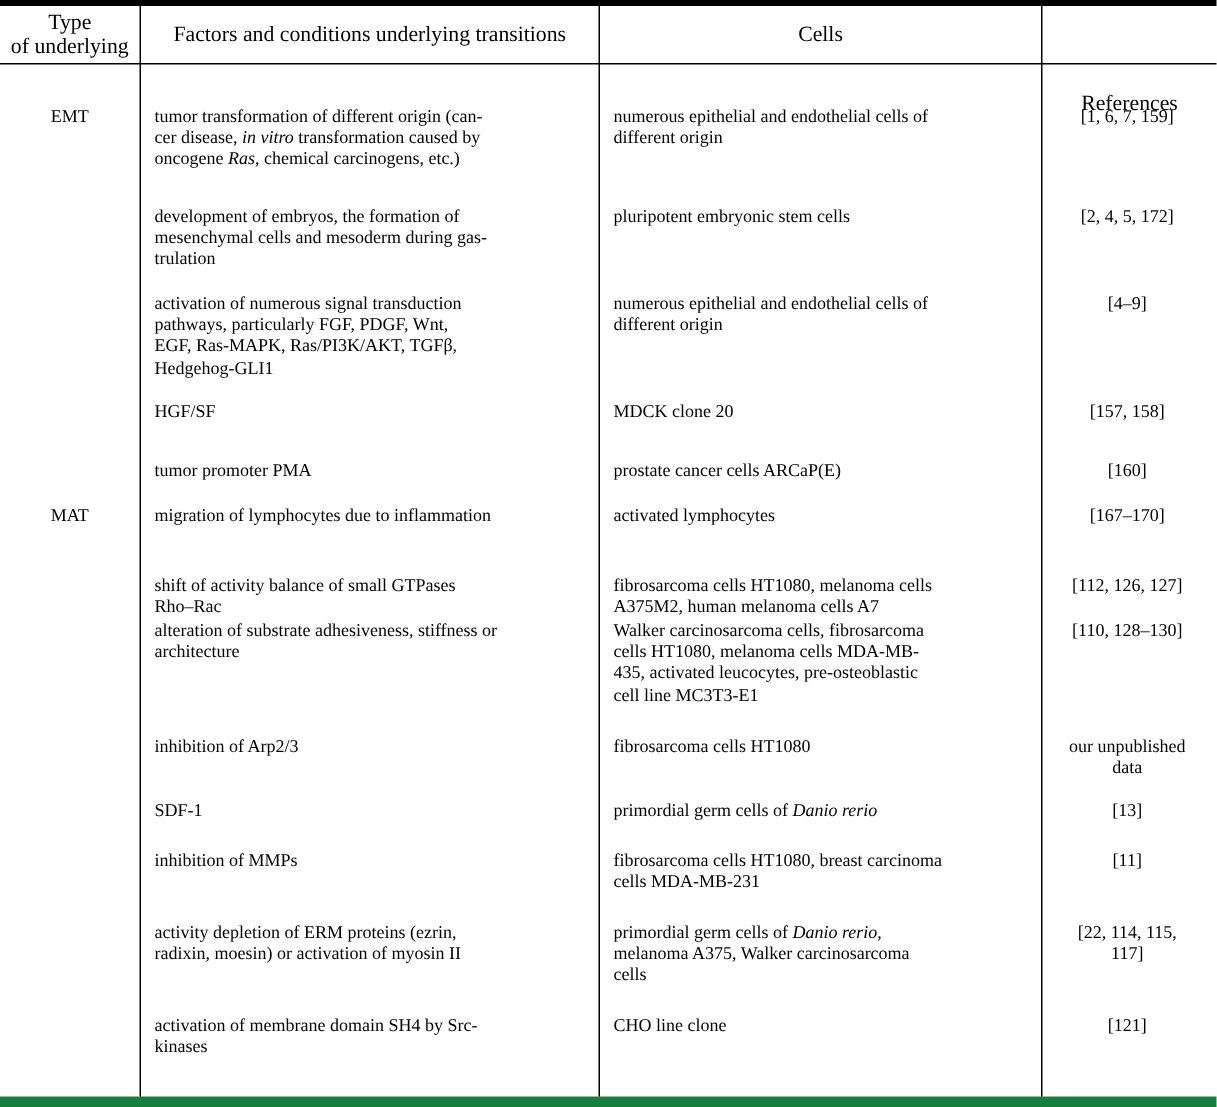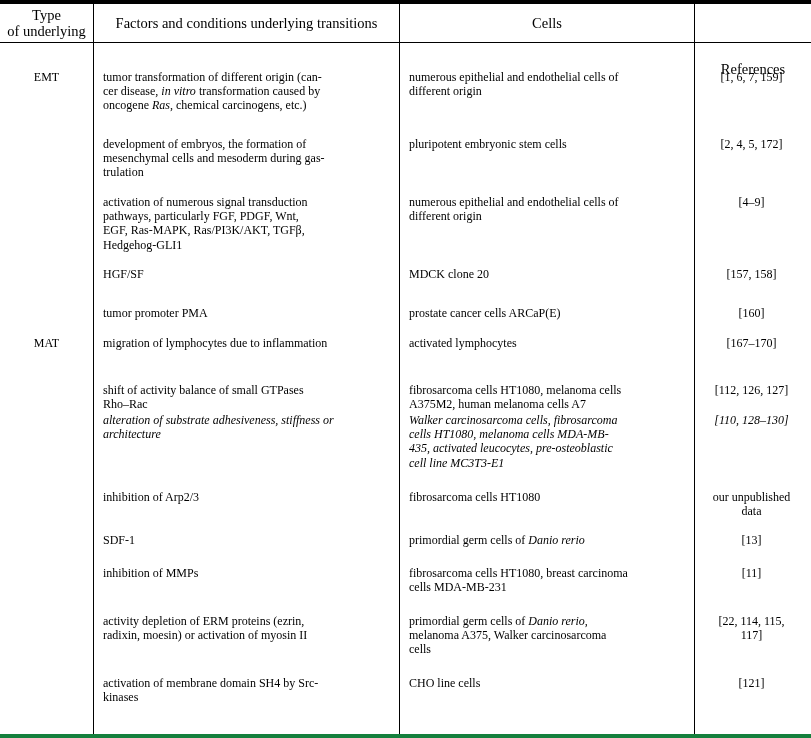--- a/index.html
+++ b/index.html
@@ -14,21 +14,21 @@
     color: #000000;
     overflow: hidden;
   }
 
   .table-frame {
     position: relative;
     width: 811px;
     height: 738px;
     box-sizing: border-box;
     border-top: 4px solid #000;
-    border-bottom: 4px solid #15803d;
+    border-bottom: 7px solid #15803d;
   }
 
   
   .vrule {
     position: absolute;
     top: 0;
     bottom: 0;
     width: 1px;
     background: #000;
   }
@@ -180,21 +180,21 @@
         <div class="cell cell-factors">migration of lymphocytes due to inflammation</div>
         <div class="cell cell-cells">activated lymphocytes</div>
         <div class="cell cell-refs">[167–170]</div>
       </div>
       <div class="row" style="position: absolute; left: 0px; top: 340px; height: 1px;">
         <div class="cell cell-type"></div>
         <div class="cell cell-factors">shift of activity balance of small GTPases<br>Rho–Rac</div>
         <div class="cell cell-cells">fibrosarcoma cells HT1080, melanoma cells<br>A375M2, human melanoma cells A7</div>
         <div class="cell cell-refs">[112, 126, 127]</div>
       </div>
-      <div class="row" style="position: absolute; left: 0px; top: 370px; height: 1px; font-style: italic;">
+      <div class="row" style="position: absolute; left: 0px; top: 370px; height: 1px;">
         <div class="cell cell-type"></div>
         <div class="cell cell-factors">alteration of substrate adhesiveness, stiffness or<br>architecture</div>
         <div class="cell cell-cells">Walker carcinosarcoma cells, fibrosarcoma<br>cells HT1080, melanoma cells MDA-MB-<br>435, activated leucocytes, pre-osteoblastic<br>cell line MC3T3-E1</div>
         <div class="cell cell-refs">[110, 128–130]</div>
       </div>
       <div class="row" style="position: absolute; left: 0px; top: 447px; height: 1px;">
         <div class="cell cell-type"></div>
         <div class="cell cell-factors">inhibition of Arp2/3</div>
         <div class="cell cell-cells">fibrosarcoma cells HT1080</div>
         <div class="cell cell-refs">our unpublished<br>data</div>
@@ -213,18 +213,18 @@
       </div>
       <div class="row" style="position: absolute; left: 0px; top: 571px; height: 1px;">
         <div class="cell cell-type"></div>
         <div class="cell cell-factors">activity depletion of ERM proteins (ezrin,<br>radixin, moesin) or activation of myosin II</div>
         <div class="cell cell-cells">primordial germ cells of <i>Danio rerio</i>,<br>melanoma A375, Walker carcinosarcoma<br>cells</div>
         <div class="cell cell-refs">[22, 114, 115,<br>117]</div>
       </div>
       <div class="row" style="position: absolute; left: 0px; top: 633px; height: 1px;">
         <div class="cell cell-type"></div>
         <div class="cell cell-factors">activation of membrane domain SH4 by Src-<br>kinases</div>
-        <div class="cell cell-cells">CHO line cells</div>
+        <div class="cell cell-cells">CHO line clone</div>
         <div class="cell cell-refs">[121]</div>
       </div>
     </div>
 
 </div>
 
 </body></html>

